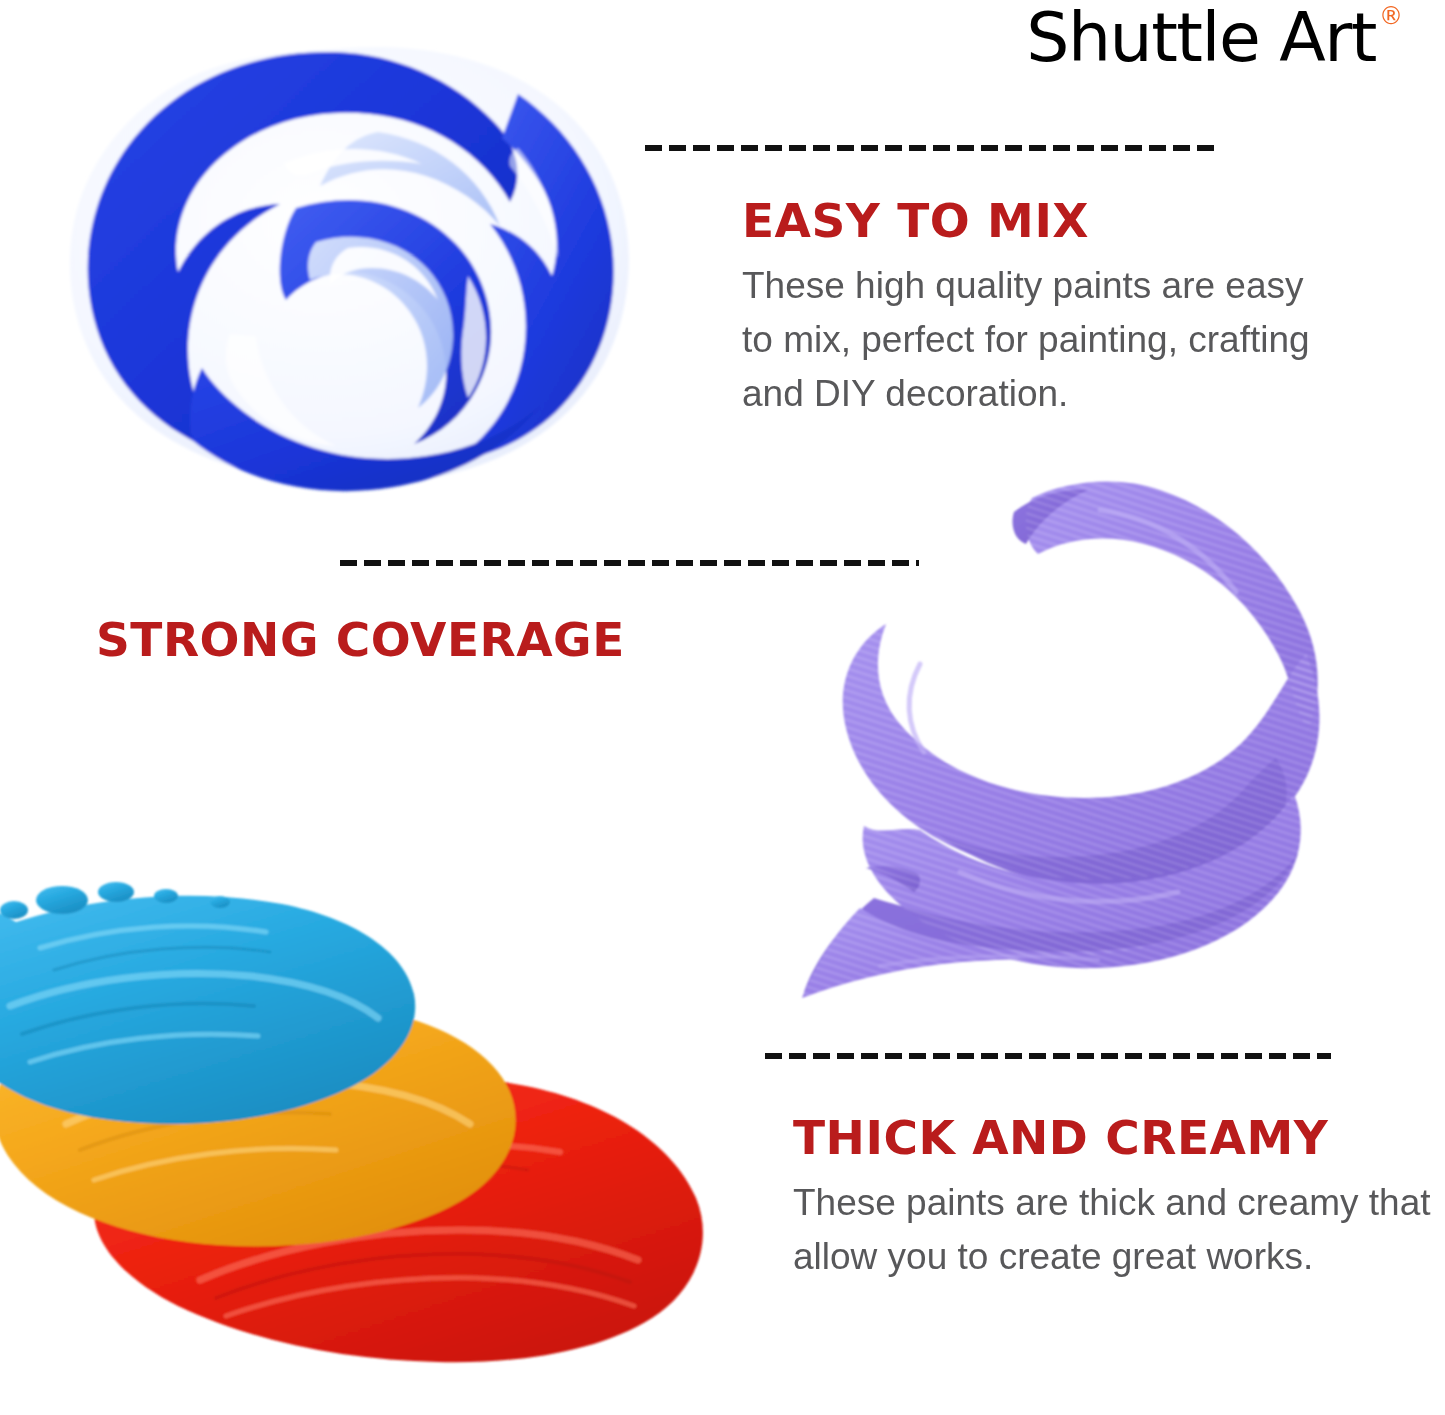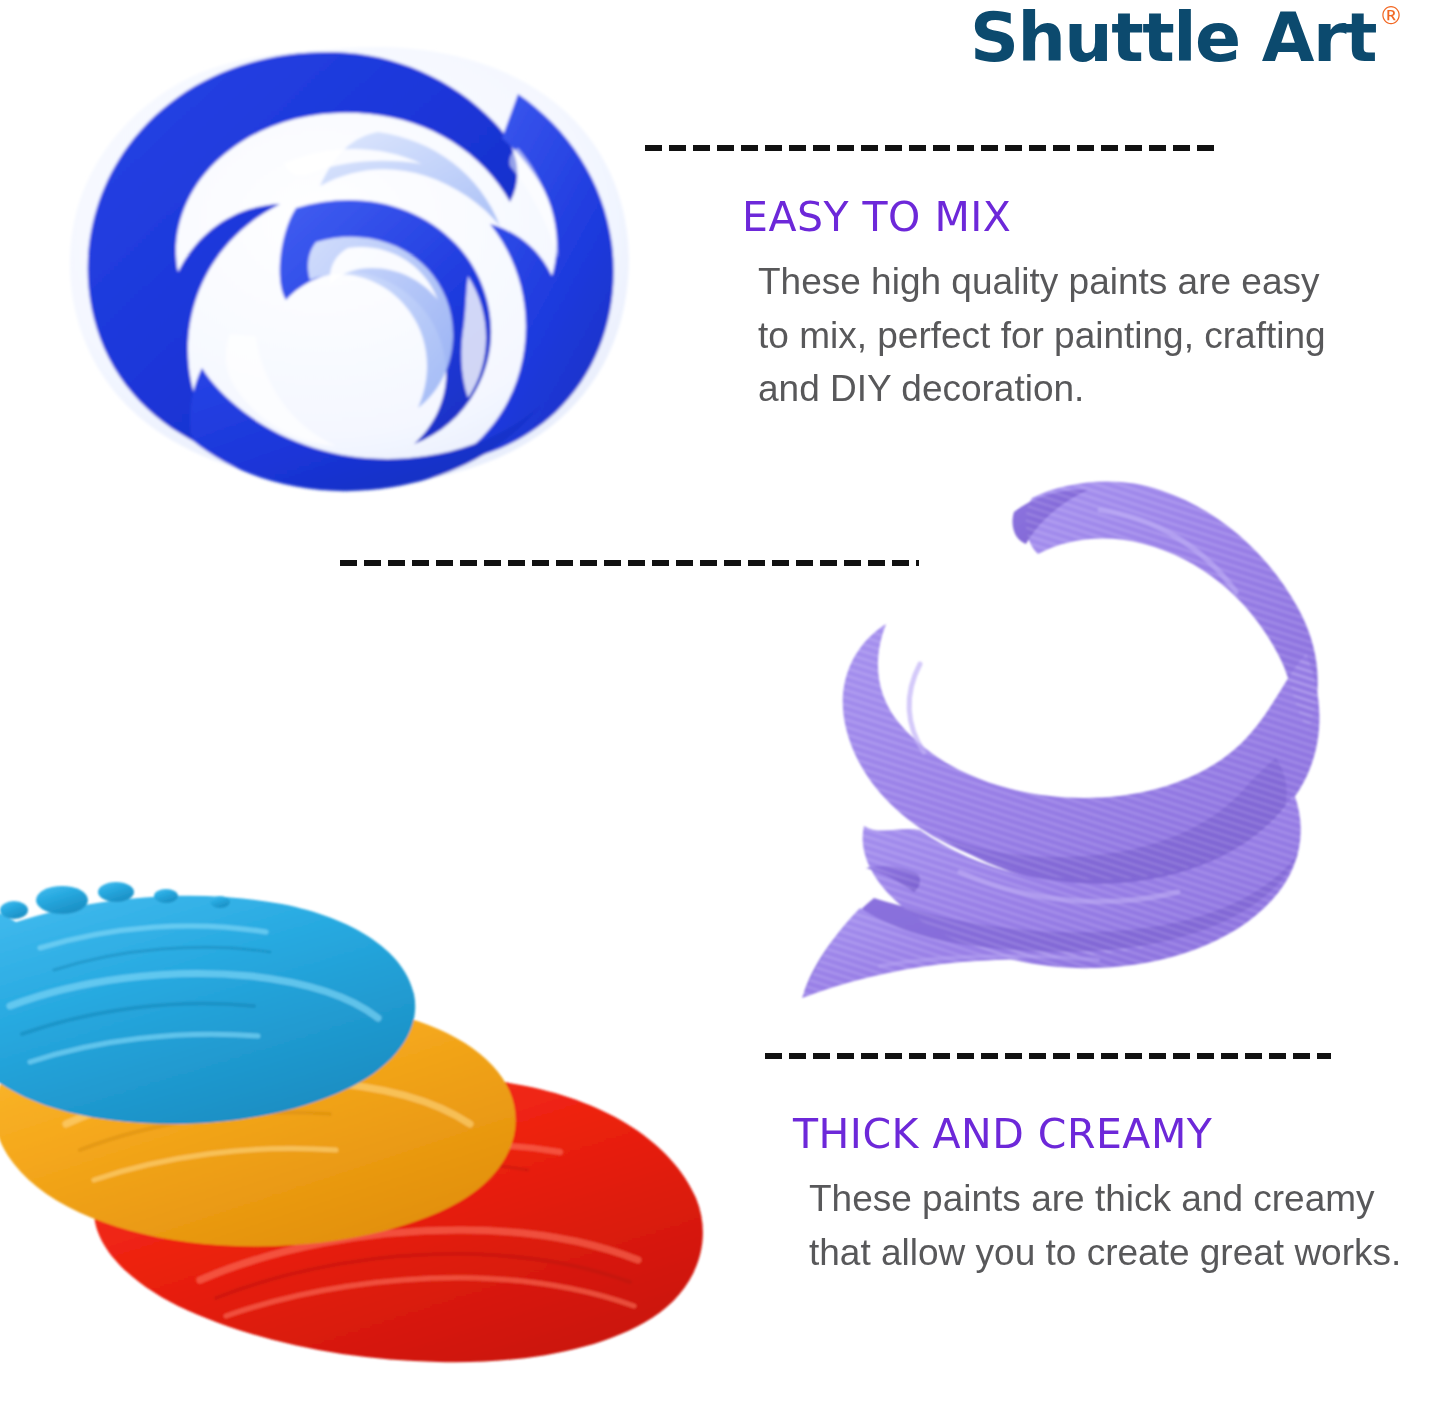--- a/index.html
+++ b/index.html
@@ -26,23 +26,23 @@
     position: absolute;
     top: 2px;
     right: 42px;
     display: flex;
     align-items: flex-start;
     line-height: 1;
   }
   .logo-text {
     font-family: "DejaVu Sans", sans-serif;
     font-size: 68px;
-    font-weight: bold;
+    font-weight: normal;
     letter-spacing: -1.5px;
-    color: #0c4a6e;
+    color: #000000;
     line-height: 1.05;
   }
   .logo-reg {
     font-family: "DejaVu Sans", sans-serif;
     font-size: 24px;
     color: #f26722;
     margin-left: 3px;
     margin-top: 2px;
     line-height: 1;
   }
@@ -60,35 +60,35 @@
     );
   }
   .divider-1 { left: 645px;  top: 145px;  width: 574px; }
   .divider-2 { left: 340px;  top: 560px;  width: 579px; }
   .divider-3 { left: 765px;  top: 1053px; width: 566px; }
 
   
   .block { position: absolute; }
   .block-heading {
     font-family: "DejaVu Sans", sans-serif;
-    font-size: 41px;
-    font-weight: normal;
+    font-size: 47px;
+    font-weight: bold;
     letter-spacing: 0.5px;
-    color: #6d28d9;
+    color: #b91c1c;
     margin: 0 0 14px 0;
     line-height: 1.05;
     white-space: nowrap;
   }
   .block-body {
     font-family: "Liberation Sans", sans-serif;
     font-size: 37px;
     font-weight: 400;
     color: #58585a;
     line-height: 1.45;
-    margin: 16px;
+    margin: 0;
   }
 
   .block-easy-to-mix     { left: 742px; top: 196px; width: 600px; }
   .block-strong-coverage { left: 96px;  top: 615px; width: 680px; }
   .block-thick-creamy    { left: 793px; top: 1113px; width: 660px; }
 
   
   .paint { position: absolute; }
 
   
@@ -352,20 +352,21 @@
   <div class="divider divider-1"></div>
   <div class="divider divider-2"></div>
   <div class="divider divider-3"></div>
 
   <div class="block block-easy-to-mix">
     <h2 class="block-heading">EASY TO MIX</h2>
     <p class="block-body">These high quality paints are easy to mix, perfect for painting, crafting and DIY decoration.</p>
   </div>
 
   <div class="block block-strong-coverage">
+    <h2 class="block-heading">STRONG COVERAGE</h2>
   </div>
 
   <div class="block block-thick-creamy">
     <h2 class="block-heading">THICK AND CREAMY</h2>
     <p class="block-body">These paints are thick and creamy that allow you to create great works.</p>
   </div>
 
 </div>
 
 </body></html>

